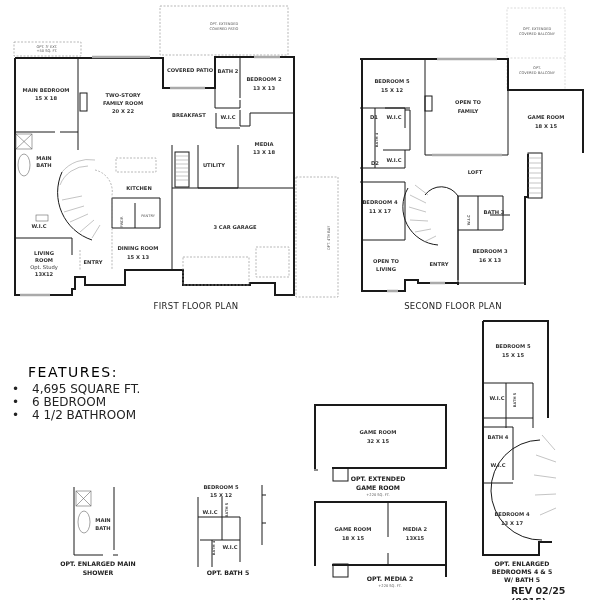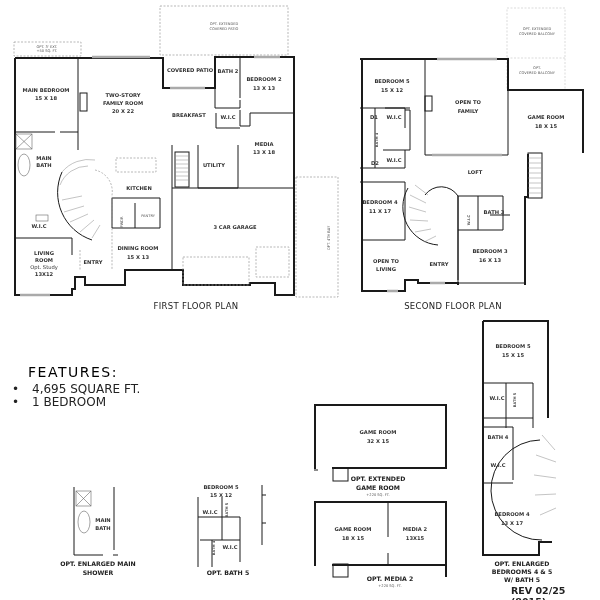--- a/index.html
+++ b/index.html
@@ -237,17 +237,18 @@
     <text class="opt-title" x="522" y="566">OPT. ENLARGED</text>
     <text class="opt-title" x="522" y="574">BEDROOMS 4 &amp; 5</text>
     <text class="opt-title" x="522" y="582">W/ BATH 5</text>
   </g>
 </svg>
 
 <div class="features">
   <h2>FEATURES:</h2>
   <ul>
     <li><span class="bullet">•</span><span>4,695 SQUARE FT.</span></li>
-    <li><span class="bullet">•</span><span>1 BEDROOM</span></li>
+    <li><span class="bullet">•</span><span>6 BEDROOM</span></li>
+    <li><span class="bullet">•</span><span>4 1/2 BATHROOM</span></li>
   </ul>
 </div>
 
 <div class="rev">REV 02/25 (8015)</div>
 
 </body></html>

